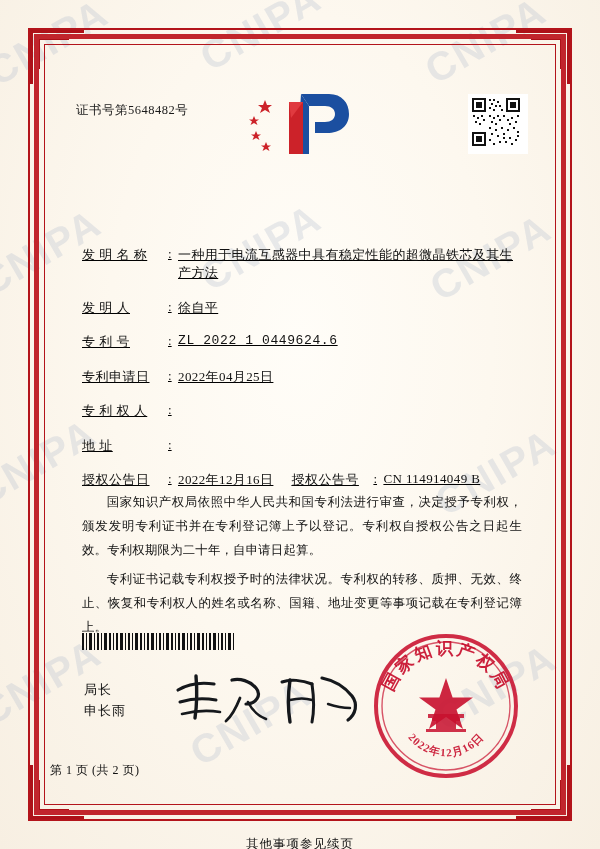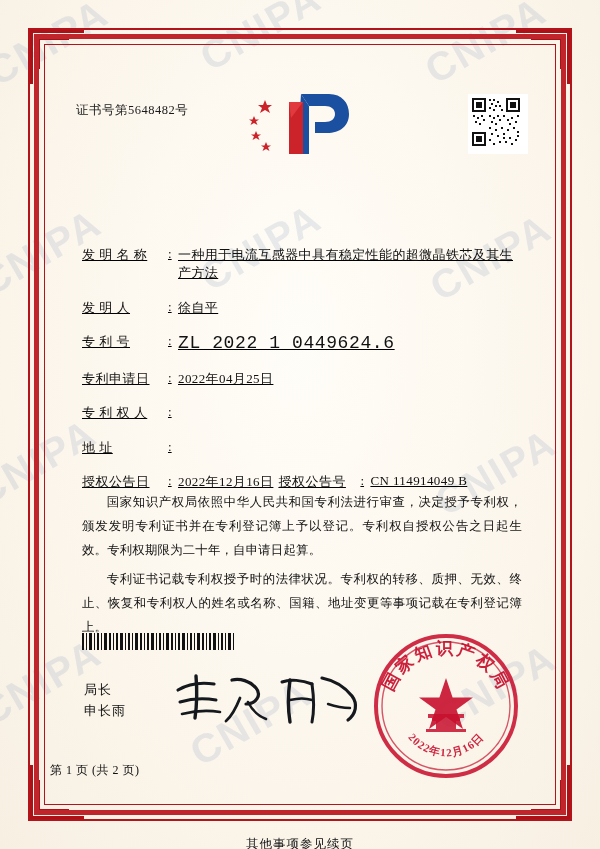--- a/index.html
+++ b/index.html
@@ -160,26 +160,26 @@
   .field-colon {
     flex: 0 0 auto;
     width: 10px;
   }
   .field-value {
     flex: 1 1 auto;
     letter-spacing: 0.4px;
   }
   .field-value.mono {
     font-family: "Liberation Mono", "DejaVu Sans Mono", monospace;
-    font-size: 18px;
+    font-size: 13px;
     letter-spacing: 0.6px;
   }
   .inline-extra {
     display: flex;
-    margin-left: 5px;
+    margin-left: 18px;
   }
   .inline-extra .field-label { width: 82px; }
 
   .paragraphs {
     position: absolute;
     top: 440px;
     left: 32px;
     right: 28px;
     font-size: 12.4px;
     line-height: 1.95;

